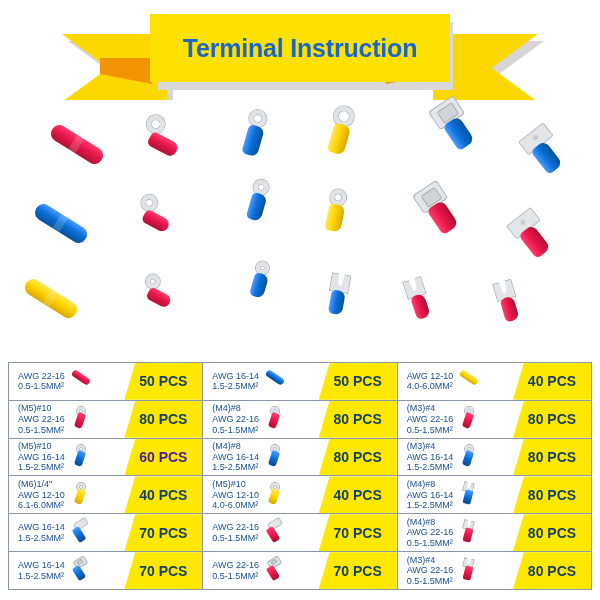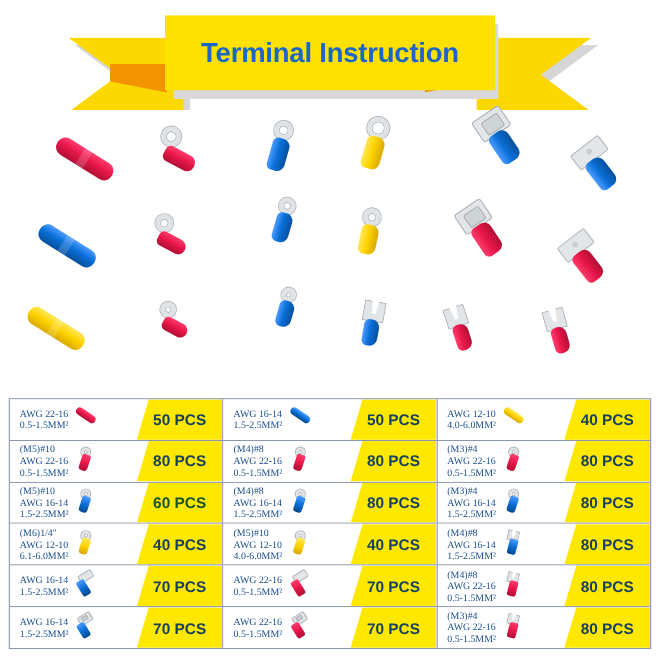--- a/index.html
+++ b/index.html
@@ -214,21 +214,21 @@
     padding-left: 9px;
     background: #ffffff;
     min-width: 0;
   }
 
   .spec-text {
     color: #1a4f8f;
     font-size: 9px;
     line-height: 1.18;
     white-space: pre-line;
-    font-family: Liberation Serif, serif;
+    font-family: Liberation Sans, sans-serif;
   }
 
   .spec-thumb {
     position: relative;
     width: 26px;
     height: 30px;
     margin-left: 3px;
     flex: 0 0 26px;
   }
 
@@ -472,21 +472,21 @@
 AWG 16-14
 1.5-2.5MM²</div>
             <div class="spec-thumb">
               <div style="position: absolute; inset: 0px;">
                 <div style="position: absolute; left: 9px; top: 3px; width: 8px; height: 8px; border-radius: 50%; border: 2px solid rgb(223, 227, 230); box-shadow: rgb(174, 181, 186) 0px 0px 0px 1px, rgb(174, 181, 186) 0px 0px 0px 1px inset;"></div>
                 <div style="position: absolute; left: 8px; top: 9px; width: 8px; height: 15px; border-radius: 2px 2px 3px 3px; background: linear-gradient(rgb(77, 156, 255), rgb(10, 111, 216) 50%, rgb(6, 71, 140)); transform: rotate(18deg);"></div>
               </div>
             </div>
           </div>
           <div class="qty-box" style="background: rgb(255, 232, 0);">
-            <span class="qty-text" style="color: #14532d;">60 PCS</span>
+            <span class="qty-text" style="color: #4c1d95;">60 PCS</span>
           </div>
         </div>
         <div class="tcell">
           <div class="spec-left">
             <div class="spec-text" style="color: rgb(26, 79, 143);">(M4)#8
 AWG 16-14
 1.5-2.5MM²</div>
             <div class="spec-thumb">
               <div style="position: absolute; inset: 0px;">
                 <div style="position: absolute; left: 9px; top: 3px; width: 8px; height: 8px; border-radius: 50%; border: 2px solid rgb(223, 227, 230); box-shadow: rgb(174, 181, 186) 0px 0px 0px 1px, rgb(174, 181, 186) 0px 0px 0px 1px inset;"></div>

